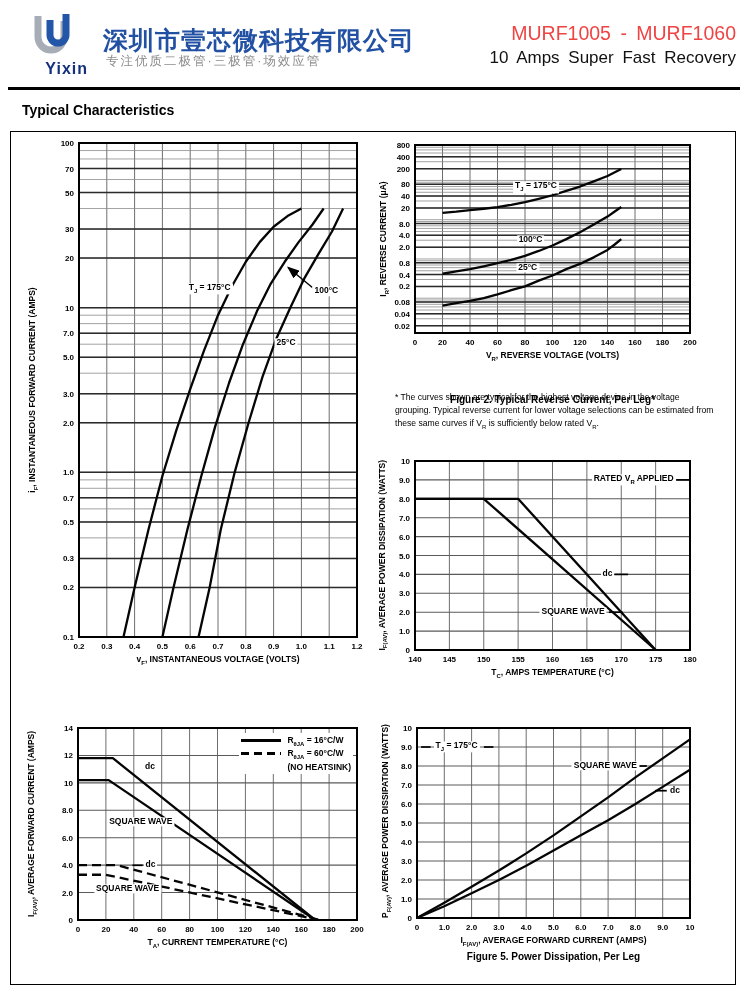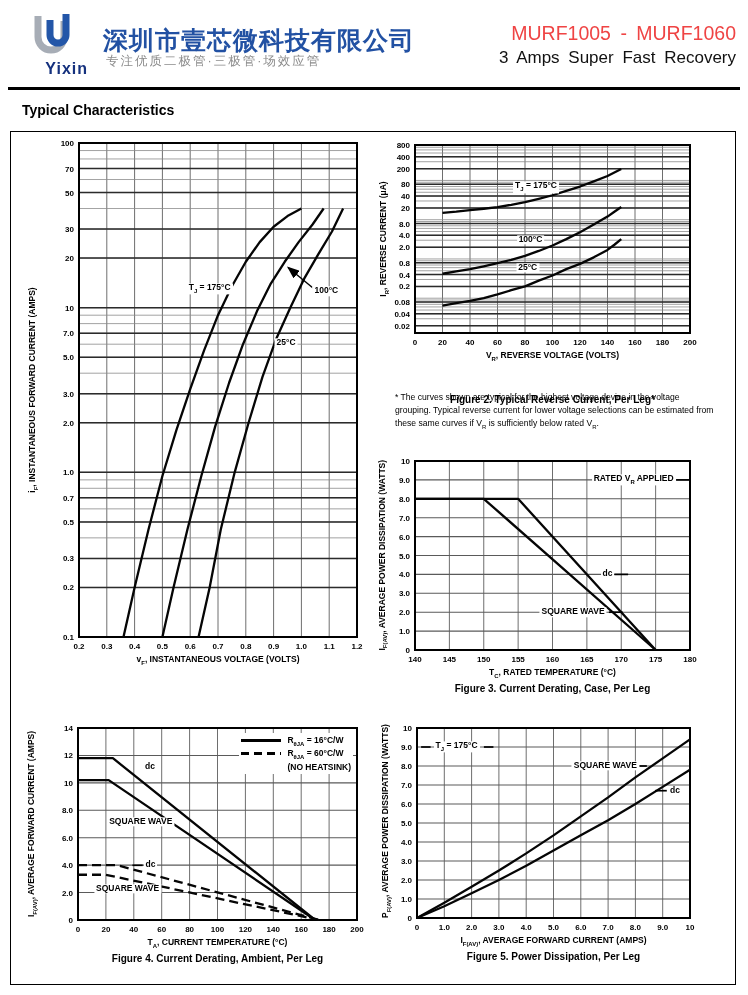--- a/index.html
+++ b/index.html
@@ -38,21 +38,21 @@
 <div id="page">
 
   <svg class="abs" id="logo-mark" style="left:26px;top:11px;" width="58" height="50" viewBox="0 0 58 50">
     <path d="M12,5 v21 a13,13 0 0 0 26,0 v-16" fill="none" stroke="#a7adb6" stroke-width="7"></path>
     <path d="M24,9 v15 a8,8 0 0 0 16,0 v-21" fill="none" stroke="#2356a8" stroke-width="7"></path>
   </svg>
   <div class="abs" id="logo-text">Yixin</div>
   <div class="abs" id="brand-name">深圳市壹芯微科技有限公司</div>
   <div class="abs" id="brand-tagline">专注优质二极管·三极管·场效应管</div>
   <div class="abs" id="part-range">MURF1005 - MURF1060</div>
-  <div class="abs" id="part-subtitle">3 Amps Super Fast Recovery</div>
+  <div class="abs" id="part-subtitle">10 Amps Super Fast Recovery</div>
   <div class="abs" id="header-rule"></div>
 
   <div class="abs" id="section-title">Typical Characteristics</div>
   <div class="abs" id="figure-frame"></div>
 
   <div class="figwrap" style="left: 79px; top: 143px; width: 278px; height: 494px;">
       <svg width="278" height="494">
         <text x="0" y="506" text-anchor="middle" font-size="8" font-weight="bold" fill="#000">0.2</text>
         <line x1="27.799999999999994" y1="0" x2="27.799999999999994" y2="494" stroke="#6e6e6e" stroke-width="1"></line>
         <text x="27.799999999999994" y="506" text-anchor="middle" font-size="8" font-weight="bold" fill="#000">0.3</text>
@@ -411,22 +411,20 @@
       <div class="anno" style="left: 188.37px; top: 38px;"><span>SQUARE WAVE</span></div>
       <div class="anno" style="left: 257.985px; top: 62.7px;"><span>dc</span></div>
     </div>
 
   <div class="abs" id="note-block"><span>* The curves shown are typical for the highest voltage device in the voltage grouping. Typical reverse current for lower voltage selections can be estimated from these same curves if V</span><sub>R</sub><span> is sufficiently below rated V</span><sub>R</sub><span>.</span></div>
 <div class="axis-x" style="left: 58px; top: 654px; width: 320px;"><span>v</span><sub>F</sub><span>, INSTANTANEOUS VOLTAGE (VOLTS)</span></div>
     <div class="axis-y" style="left: -214px; top: 384px; width: 494px; height: 12px;"><span>i</span><sub>F</sub><span>, INSTANTANEOUS FORWARD CURRENT (AMPS)</span></div>
     <div class="axis-x" style="left: 392.5px; top: 350px; width: 320px;"><span>V</span><sub>R</sub><span>, REVERSE VOLTAGE (VOLTS)</span></div>
     <div class="axis-y" style="left: 290px; top: 233px; width: 188px; height: 12px;"><span>I</span><sub>R</sub><span>, REVERSE CURRENT (μA)</span></div>
     <div class="caption" style="left: 382.5px; top: 366px; width: 340px; margin-top: 28px;">Figure 2. Typical Reverse Current, Per Leg*</div>
-    <div class="axis-x" style="left: 392.5px; top: 667px; width: 320px;"><span>T</span><sub>C</sub><span>, RATED TEMPERATURE (°C)</span></div>
+    <div class="axis-x" style="left: 392.5px; top: 667px; width: 320px;"><span>T</span><sub>C</sub><span>, AMPS TEMPERATURE (°C)</span></div>
     <div class="axis-y" style="left: 287.5px; top: 549.5px; width: 189px; height: 12px;"><span>I</span><sub>F(AV)</sub><span>, AVERAGE POWER DISSIPATION (WATTS)</span></div>
-    <div class="caption" style="left: 382.5px; top: 683px; width: 340px;">Figure 3. Current Derating, Case, Per Leg</div>
     <div class="axis-x" style="left: 57.5px; top: 937px; width: 320px;"><span>T</span><sub>A</sub><span>, CURRENT TEMPERATURE (°C)</span></div>
     <div class="axis-y" style="left: -64px; top: 818px; width: 192px; height: 12px;"><span>I</span><sub>F(AV)</sub><span>, AVERAGE FORWARD CURRENT (AMPS)</span></div>
-    <div class="caption" style="left: 47.5px; top: 953px; width: 340px;">Figure 4. Current Derating, Ambient, Per Leg</div>
     <div class="axis-x" style="left: 393.5px; top: 935px; width: 320px;"><span>I</span><sub>F(AV)</sub><span>, AVERAGE FORWARD CURRENT (AMPS)</span></div>
     <div class="axis-y" style="left: 291px; top: 817px; width: 190px; height: 12px;"><span>P</span><sub>F(AV)</sub><span>, AVERAGE POWER DISSIPATION (WATTS)</span></div>
     <div class="caption" style="left: 383.5px; top: 951px; width: 340px;">Figure 5. Power Dissipation, Per Leg</div>
   </div>
 
 </body></html>

